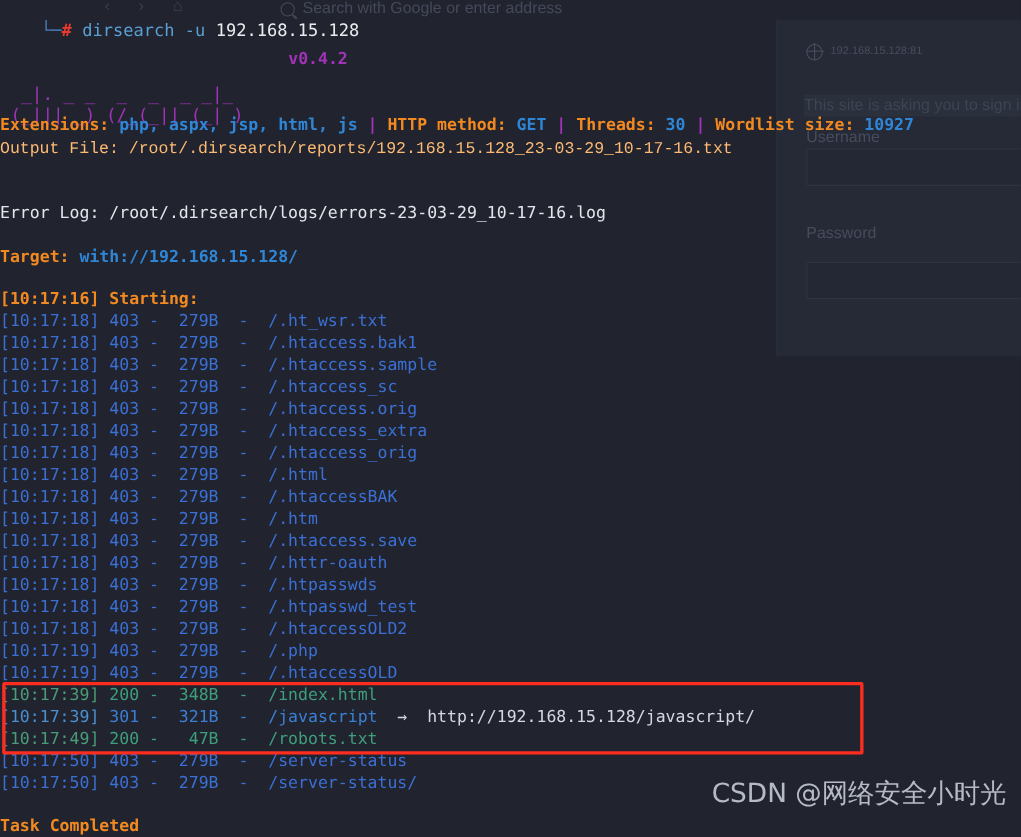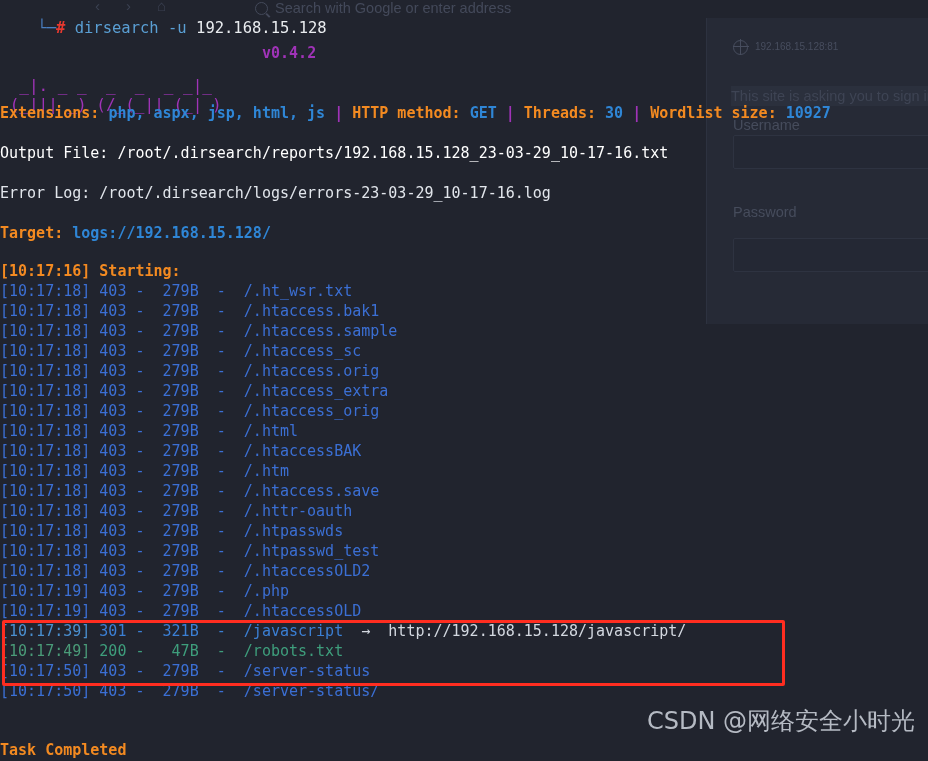--- a/index.html
+++ b/index.html
@@ -137,21 +137,21 @@
     margin-top: 40px;
   }
   #version {
     position: absolute; left: 262px; top: 43px;
     color: #a033b8;
     font-weight: bold;
     font-size: 15px;
   }
 
   #meta-line   { position: absolute; left: 0; top: 103px; white-space: pre; }
-  #outfile     { position: absolute; left: 0; top: 143px; white-space: pre; color: #ffffff; }
+  #outfile     { position: absolute; left: 0; top: 126px; white-space: pre; color: #fdba74; font-family: Liberation Mono, monospace; }
   #errlog      { position: absolute; left: 0; top: 183px; white-space: pre; color: #e2e6ec; }
   #target-line { position: absolute; left: 0; top: 223px; white-space: pre; }
 
   #results { position: absolute; left: 0; top: 261px; }
   #results .line { height: 20px; }
 
   #task-line { position: absolute; left: 0; top: 740px; white-space: pre; }
 
   
   #highlight-box {
@@ -254,21 +254,21 @@
   <pre id="banner">  _|. _ _  _  _  _ _|_    
  (_||| _) (/_(_|| (_| )   </pre>
   <div id="version">v0.4.2</div>
 
   <div id="meta-line"><span class="c-orange">Extensions:</span> <span class="c-blue">php, aspx, jsp, html, js</span> <span class="c-magenta">|</span> <span class="c-orange">HTTP method:</span> <span class="c-blue">GET</span> <span class="c-magenta">|</span> <span class="c-orange">Threads:</span> <span class="c-blue">30</span> <span class="c-magenta">|</span> <span class="c-orange">Wordlist size:</span> <span class="c-blue">10927</span></div>
 
   <div id="outfile"><span>Output File:</span> <span>/root/.dirsearch/reports/192.168.15.128_23-03-29_10-17-16.txt</span></div>
 
   <div id="errlog"><span>Error Log:</span> <span>/root/.dirsearch/logs/errors-23-03-29_10-17-16.log</span></div>
 
-  <div id="target-line"><span class="c-orange">Target:</span> <span class="c-blue">logs://192.168.15.128/</span></div>
+  <div id="target-line"><span class="c-orange">Target:</span> <span class="c-blue">with://192.168.15.128/</span></div>
 
   <div id="results">
     <div class="line"><span class="c-orange">[10:17:16]</span> <span class="c-orange">Starting:</span></div>
 
   <div class="line"><span class="c-res403">[10:17:18]</span><span class="c-res403"> 403 -  </span><span class="c-res403">279B  - </span><span class="c-res403"> /.ht_wsr.txt</span></div>
       <div class="line"><span class="c-res403">[10:17:18]</span><span class="c-res403"> 403 -  </span><span class="c-res403">279B  - </span><span class="c-res403"> /.htaccess.bak1</span></div>
       <div class="line"><span class="c-res403">[10:17:18]</span><span class="c-res403"> 403 -  </span><span class="c-res403">279B  - </span><span class="c-res403"> /.htaccess.sample</span></div>
       <div class="line"><span class="c-res403">[10:17:18]</span><span class="c-res403"> 403 -  </span><span class="c-res403">279B  - </span><span class="c-res403"> /.htaccess_sc</span></div>
       <div class="line"><span class="c-res403">[10:17:18]</span><span class="c-res403"> 403 -  </span><span class="c-res403">279B  - </span><span class="c-res403"> /.htaccess.orig</span></div>
       <div class="line"><span class="c-res403">[10:17:18]</span><span class="c-res403"> 403 -  </span><span class="c-res403">279B  - </span><span class="c-res403"> /.htaccess_extra</span></div>
@@ -276,20 +276,21 @@
       <div class="line"><span class="c-res403">[10:17:18]</span><span class="c-res403"> 403 -  </span><span class="c-res403">279B  - </span><span class="c-res403"> /.html</span></div>
       <div class="line"><span class="c-res403">[10:17:18]</span><span class="c-res403"> 403 -  </span><span class="c-res403">279B  - </span><span class="c-res403"> /.htaccessBAK</span></div>
       <div class="line"><span class="c-res403">[10:17:18]</span><span class="c-res403"> 403 -  </span><span class="c-res403">279B  - </span><span class="c-res403"> /.htm</span></div>
       <div class="line"><span class="c-res403">[10:17:18]</span><span class="c-res403"> 403 -  </span><span class="c-res403">279B  - </span><span class="c-res403"> /.htaccess.save</span></div>
       <div class="line"><span class="c-res403">[10:17:18]</span><span class="c-res403"> 403 -  </span><span class="c-res403">279B  - </span><span class="c-res403"> /.httr-oauth</span></div>
       <div class="line"><span class="c-res403">[10:17:18]</span><span class="c-res403"> 403 -  </span><span class="c-res403">279B  - </span><span class="c-res403"> /.htpasswds</span></div>
       <div class="line"><span class="c-res403">[10:17:18]</span><span class="c-res403"> 403 -  </span><span class="c-res403">279B  - </span><span class="c-res403"> /.htpasswd_test</span></div>
       <div class="line"><span class="c-res403">[10:17:18]</span><span class="c-res403"> 403 -  </span><span class="c-res403">279B  - </span><span class="c-res403"> /.htaccessOLD2</span></div>
       <div class="line"><span class="c-res403">[10:17:19]</span><span class="c-res403"> 403 -  </span><span class="c-res403">279B  - </span><span class="c-res403"> /.php</span></div>
       <div class="line"><span class="c-res403">[10:17:19]</span><span class="c-res403"> 403 -  </span><span class="c-res403">279B  - </span><span class="c-res403"> /.htaccessOLD</span></div>
+      <div class="line"><span class="c-time200">[10:17:39]</span><span class="c-res200"> 200 -  </span><span class="c-res200">348B  - </span><span class="c-res200"> /index.html</span></div>
       <div class="line"><span class="c-time301">[10:17:39]</span><span class="c-res301"> 301 -  </span><span class="c-res301">321B  - </span><span class="c-res301"> /javascript</span><span class="c-redir">  →  </span><span class="c-redir">http://192.168.15.128/javascript/</span></div>
       <div class="line"><span class="c-time200">[10:17:49]</span><span class="c-res200"> 200 -  </span><span class="c-res200"> 47B  - </span><span class="c-res200"> /robots.txt</span></div>
       <div class="line"><span class="c-res403">[10:17:50]</span><span class="c-res403"> 403 -  </span><span class="c-res403">279B  - </span><span class="c-res403"> /server-status</span></div>
       <div class="line"><span class="c-res403">[10:17:50]</span><span class="c-res403"> 403 -  </span><span class="c-res403">279B  - </span><span class="c-res403"> /server-status/</span></div>
     </div>
 
   <div id="task-line"><span class="c-orange">Task Completed</span></div>
 </div>
 
 <div id="highlight-box"></div>

